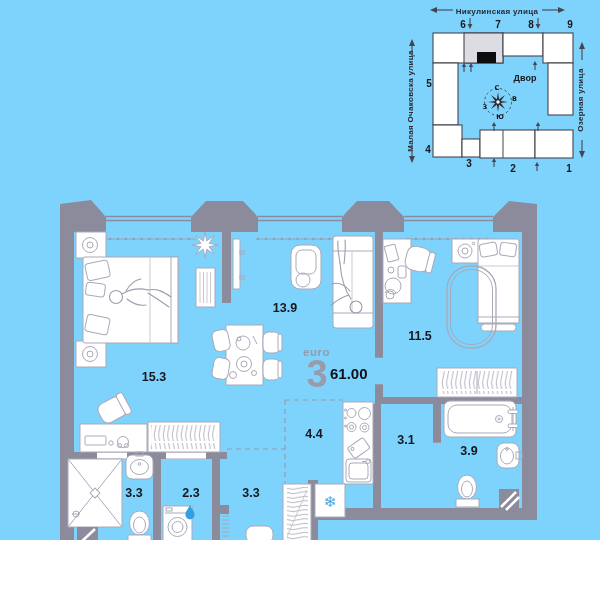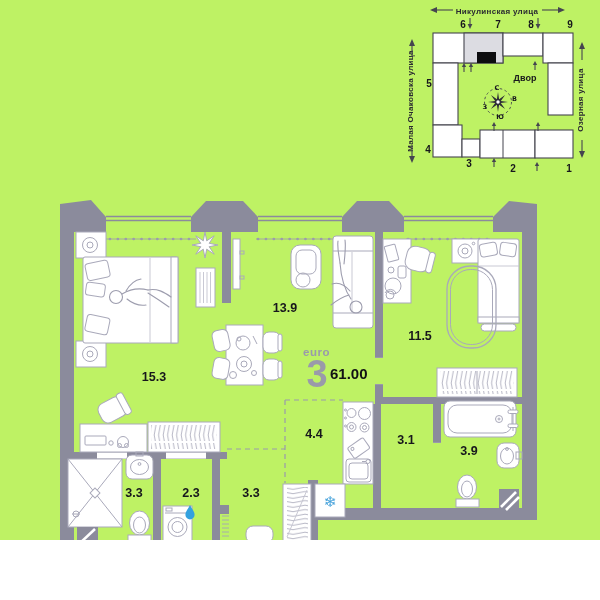--- a/index.html
+++ b/index.html
@@ -1,16 +1,16 @@
 <!DOCTYPE html>
 <html><head>
 <meta charset="utf-8">
 <style>
   html,body{margin:0;padding:0;background:#fff;}
-  .stage{position:relative;width:600px;height:540px;background:#bef264;overflow:hidden;}
+  .stage{position:relative;width:600px;height:540px;background:#7dd3fc;overflow:hidden;}
   svg{display:block;}
   
   .wall{fill:#8b8b9c;stroke:none;}
   .glaze{stroke:#8b8b9c;stroke-width:1.4;fill:none;}
   .gap{fill:#fff;}
   .jamb{stroke:#9a9aab;stroke-width:1;fill:none;}
   .comb{stroke:#a5a5b6;stroke-width:0.9;fill:none;}
   
   .f{fill:#fff;stroke:#a9a9ba;stroke-width:1;}
   .fl{fill:none;stroke:#a9a9ba;stroke-width:1;}

